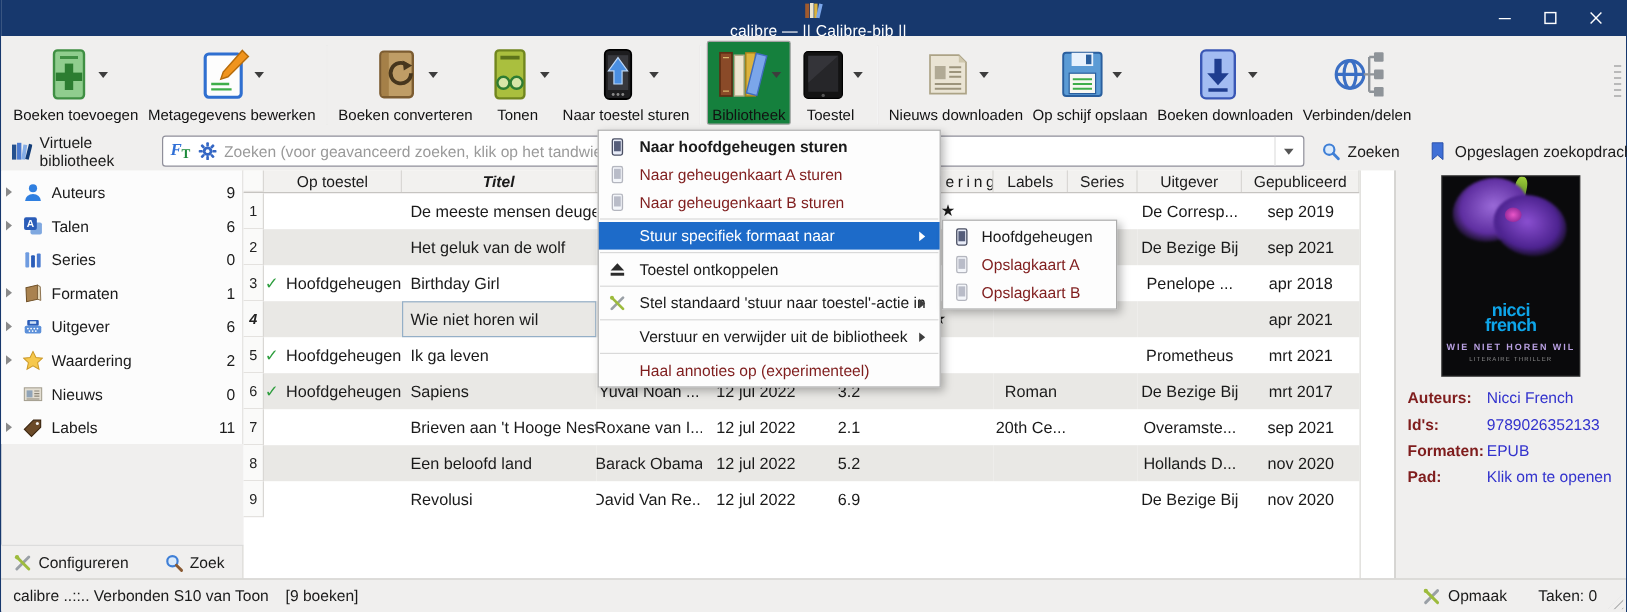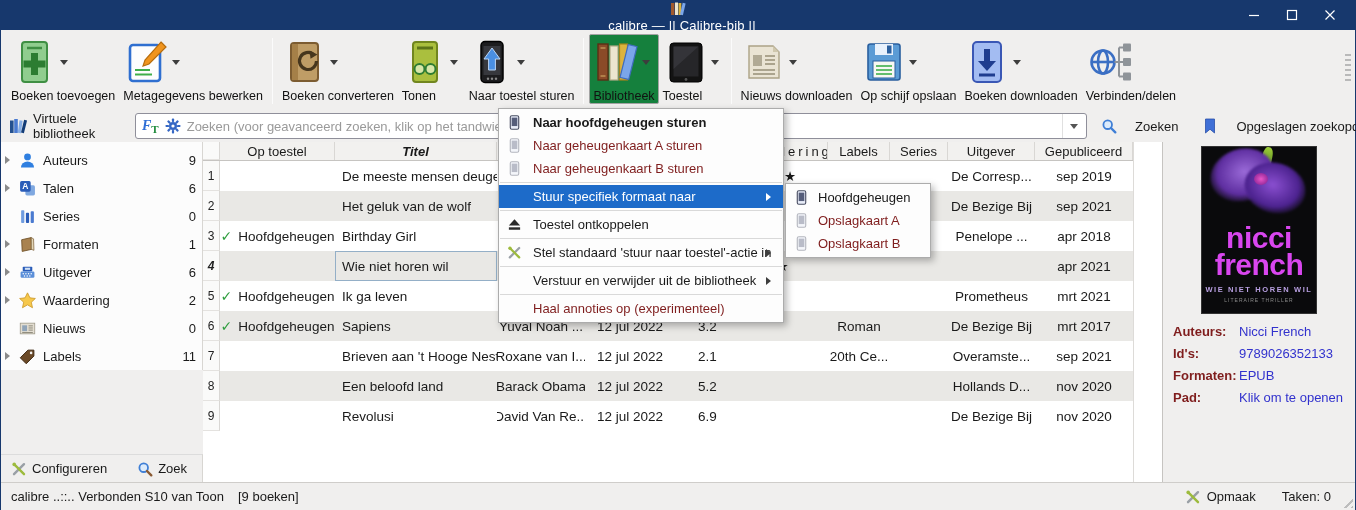--- a/index.html
+++ b/index.html
@@ -15,21 +15,21 @@
   .titlebar{position:absolute;left:0;top:0;width:100%;height:30px;background:var(--titlebar);
     display:flex;align-items:center;color:#fff;padding-left:8px;flex-direction:column;}
   .app-icon{width:18px;height:18px;margin-right:8px;display:inline-flex;}
   .title-text{font-size:13px;letter-spacing:.2px;}
   .win-controls{position:absolute;right:6px;top:0;height:30px;display:flex;align-items:center;}
   .wc{width:38px;height:30px;display:flex;align-items:center;justify-content:center;cursor:default;}
   .wc svg{width:12px;height:12px;}
   
   .toolbar{position:absolute;left:0;top:30px;width:100%;height:80px;background:var(--chrome);
     display:flex;align-items:flex-start;padding:4px 4px 0 6px;}
-  .tbtn{display:flex;flex-direction:column;padding:2px 3px 0;border:1px solid transparent;}
+  .tbtn{display:flex;flex-direction:column;align-items:center;padding:2px 3px 0;border:1px solid transparent;}
   .tbtn.pressed{background:#15803d;border:1px solid #a3a3a3;border-radius:2px;}
   .trow{display:flex;align-items:center;height:50px;}
   .ticon{width:46px;height:46px;display:inline-flex;}
   .ticon svg{width:46px;height:46px;}
   .tarrow{width:13px;display:flex;justify-content:center;}
   .tarrow::after{content:"";border:4px solid transparent;border-top:5px solid #3d3d3d;margin-top:5px;}
   .tlabel{font-size:12.5px;margin-top:2px;white-space:nowrap;color:#111;}
   .tsep{width:1px;background:#d2d0cc;border-right:1px solid #fbfbfb;height:66px;margin:4px 5px 0;}
   .tgrip{margin-left:auto;margin-top:20px;width:6px;height:30px;
     background:repeating-linear-gradient(to bottom,#b9b9b9 0 2px,transparent 2px 5px);}
@@ -41,21 +41,21 @@
   .searchbox{flex:none;width:952px;height:26px;background:#fff;border:1px solid #8f8f9a;border-radius:3px;
     display:flex;align-items:center;padding:0 2px 0 6px;}
   .ft{font-family:"Liberation Serif","DejaVu Serif",serif;margin-right:6px;white-space:nowrap;}
   .ft b{color:#2f6fd6;font-style:italic;font-size:14px;}
   .ft i{color:#1d8a3a;font-style:normal;font-size:11px;vertical-align:-3px;font-weight:bold;}
   .gear{width:16px;height:16px;display:inline-flex;margin-right:6px;}
   .searchinput{flex:1;border:none;outline:none;font:13px "Liberation Sans",sans-serif;color:#222;background:transparent;}
   .searchinput::placeholder{color:#9a9a9a;}
   .sb-drop{width:22px;height:24px;display:flex;align-items:center;justify-content:center;border-left:1px solid #e0e0e0;}
   .sb-drop::after{content:"";border:4px solid transparent;border-top:5px solid #555;margin-top:5px;}
-  .zoekbtn,.savedsearch{display:flex;align-items:center;gap:18px;margin-left:14px;white-space:nowrap;cursor:default;}
+  .zoekbtn,.savedsearch{display:flex;align-items:center;gap:6px;margin-left:14px;white-space:nowrap;cursor:default;}
   .zoekbtn .sicon,.savedsearch .sicon{width:16px;height:16px;display:inline-flex;}
   .savedsearch{margin-left:24px;}
   
   .main{position:absolute;left:0;top:142px;width:100%;height:340px;}
   .sidebar{position:absolute;left:0;top:0;width:202px;height:228px;background:#fcfcfc;
     border-right:1px solid #d8d6d2;padding-top:4px;overflow:hidden;}
   .side-item{height:28px;display:flex;align-items:center;padding:0 6px 0 4px;cursor:default;}
   .sarrow{width:12px;flex:none;display:flex;}
   .sarrow.exp::after{content:"";border:4px solid transparent;border-left:5px solid #8a8a8a;}
   .side-ic{width:17px;height:17px;flex:none;margin:0 7px 0 2px;display:inline-flex;}
@@ -96,21 +96,21 @@
   .rightpanel{position:absolute;left:1161px;top:0;right:0;height:340px;background:var(--chrome);
     border-left:1px solid #c6c4c1;padding-top:5px;}
   .cover{position:relative;width:114px;height:166px;margin:0 auto;background:#0a0a0c;overflow:hidden;
     box-shadow:0 0 0 1px #333;}
   .petal{position:absolute;border-radius:50%;filter:blur(1px);}
   .p1{left:8px;top:2px;width:64px;height:52px;background:radial-gradient(ellipse at 55% 45%,#9a6ad8 0%,#5e2ea0 55%,rgba(40,10,70,0) 78%);transform:rotate(-18deg);}
   .p2{left:42px;top:16px;width:62px;height:50px;background:radial-gradient(ellipse at 45% 45%,#8a4fd0 0%,#4d2390 55%,rgba(40,10,70,0) 78%);transform:rotate(16deg);}
   .stem{position:absolute;left:60px;top:0px;width:10px;height:22px;background:linear-gradient(to bottom,#9fcf3a,#4a7a1a);border-radius:40%;transform:rotate(12deg);}
   .pcenter{position:absolute;left:52px;top:26px;width:14px;height:12px;background:radial-gradient(#e956c8,#7a1a8a);border-radius:50%;}
   .cv-text{position:absolute;left:0;right:0;bottom:10px;text-align:center;}
-  .cv-author{color:#d946ef;font-weight:bold;font-size:30px;line-height:.88;letter-spacing:-.5px;}
+  .cv-author{color:#0ea5e9;font-weight:bold;font-size:15px;line-height:.88;letter-spacing:-.5px;}
   .cv-title{color:#b9a0e2;font-size:7.5px;letter-spacing:1.6px;margin-top:7px;font-weight:bold;}
   .cv-tag{color:#8a8a8a;font-size:5px;letter-spacing:1px;margin-top:3px;}
   .details{margin:10px 0 0 10px;}
   .drow{display:flex;margin-bottom:4px;line-height:18px;}
   .dlabel{min-width:64px;font-weight:bold;color:#7f1d1d;white-space:nowrap;}
   .dvalue{color:var(--link);white-space:nowrap;padding-left:2px;cursor:default;}
   
   .statusbar{position:absolute;left:0;top:482px;width:100%;height:28px;background:var(--chrome);
     border-top:1px solid #cfcdca;display:flex;align-items:center;padding:0 10px;}
   .sb-left{display:flex;gap:14px;}

